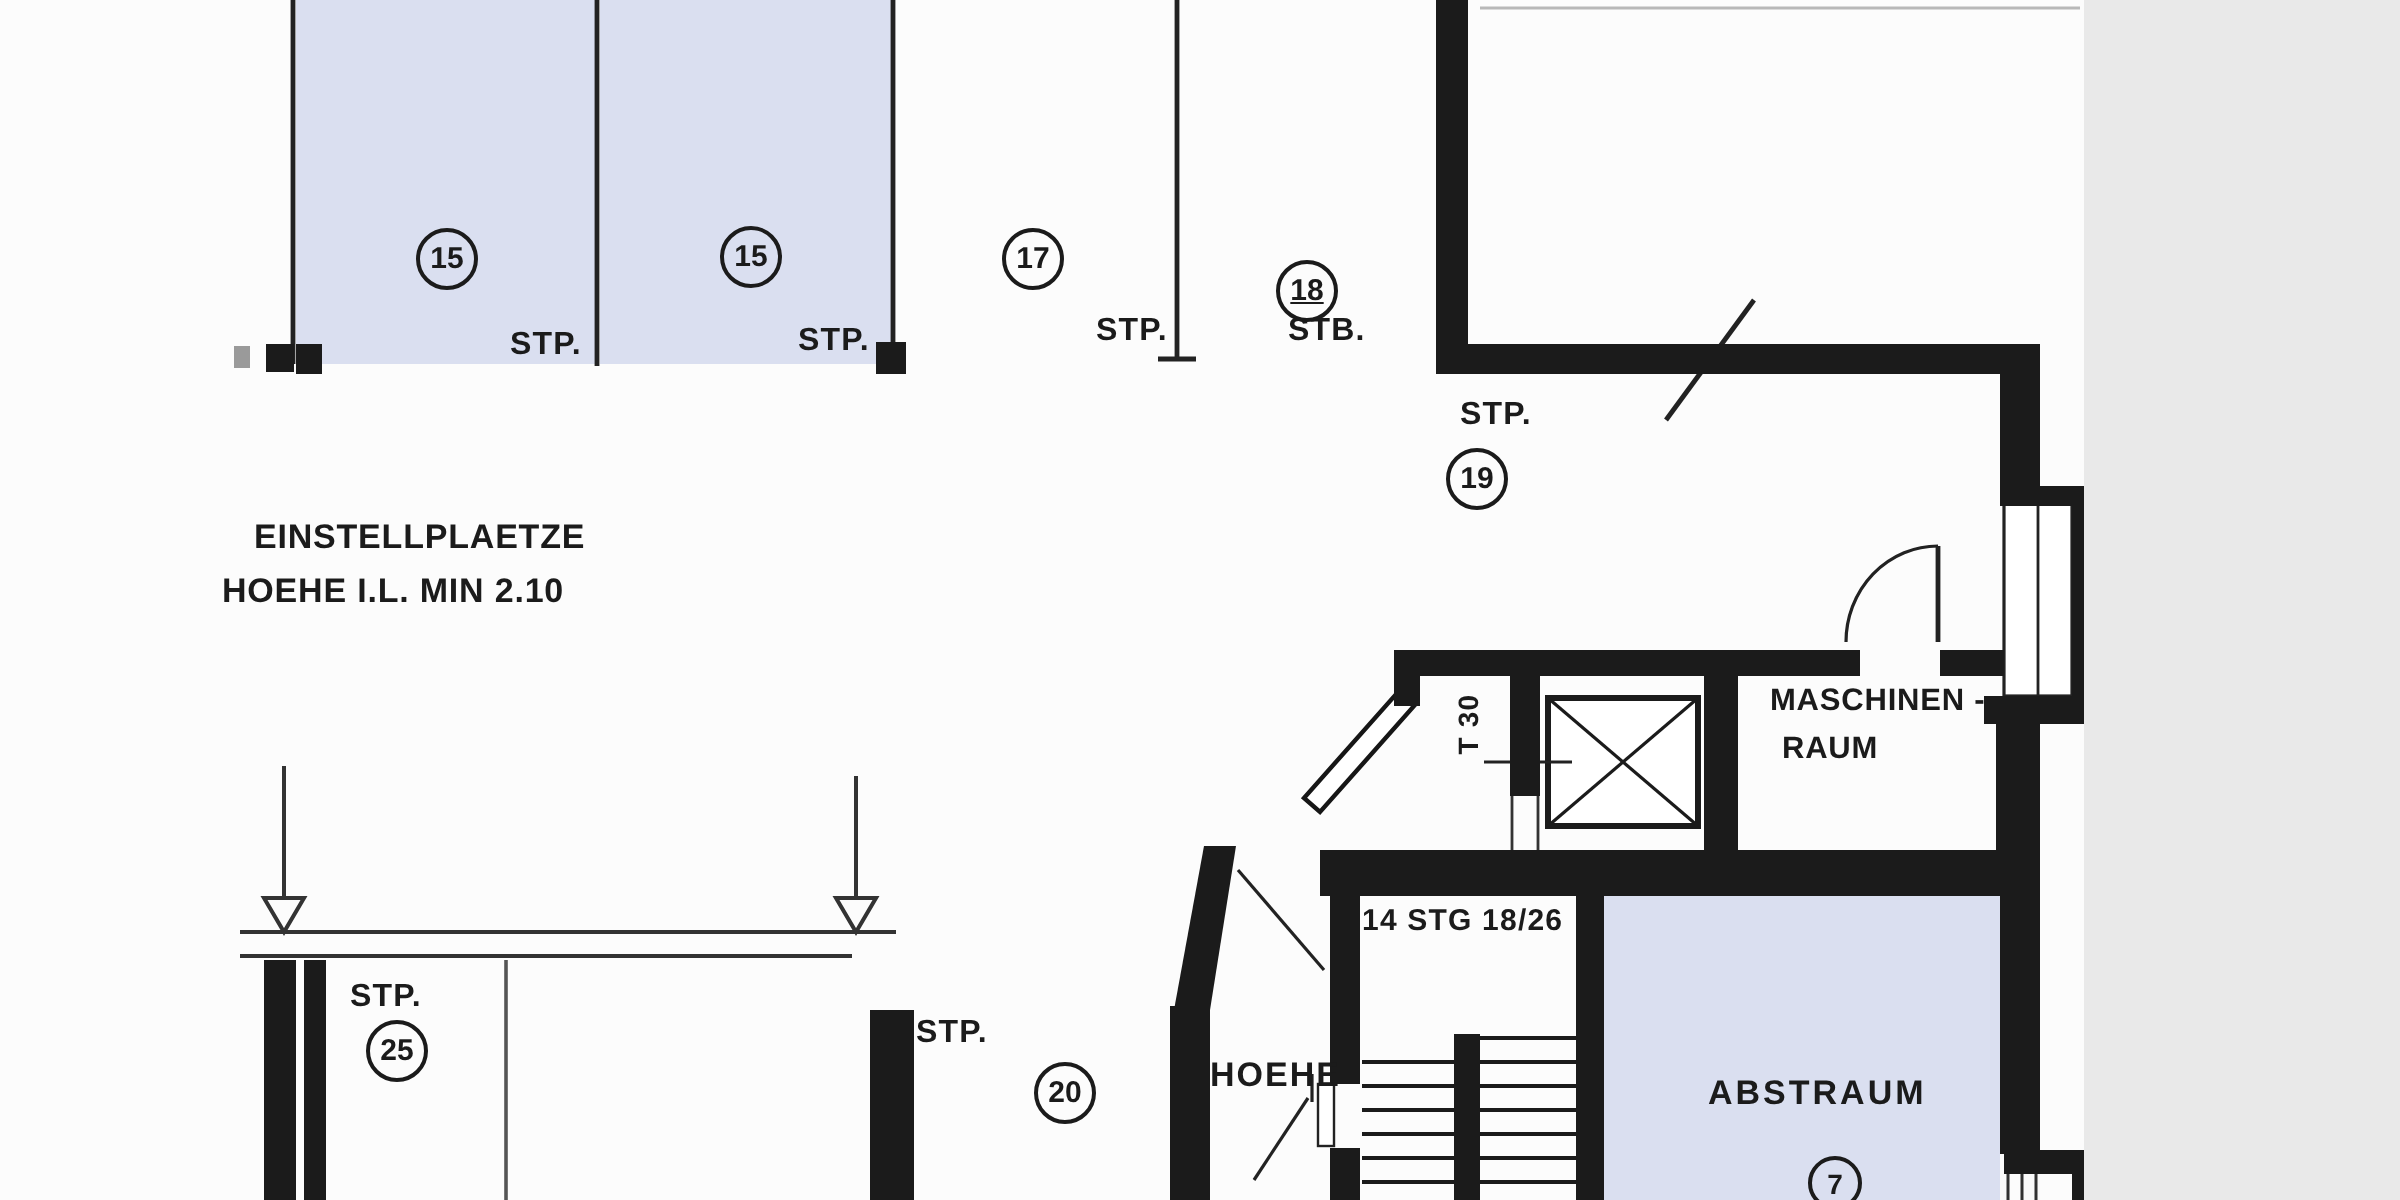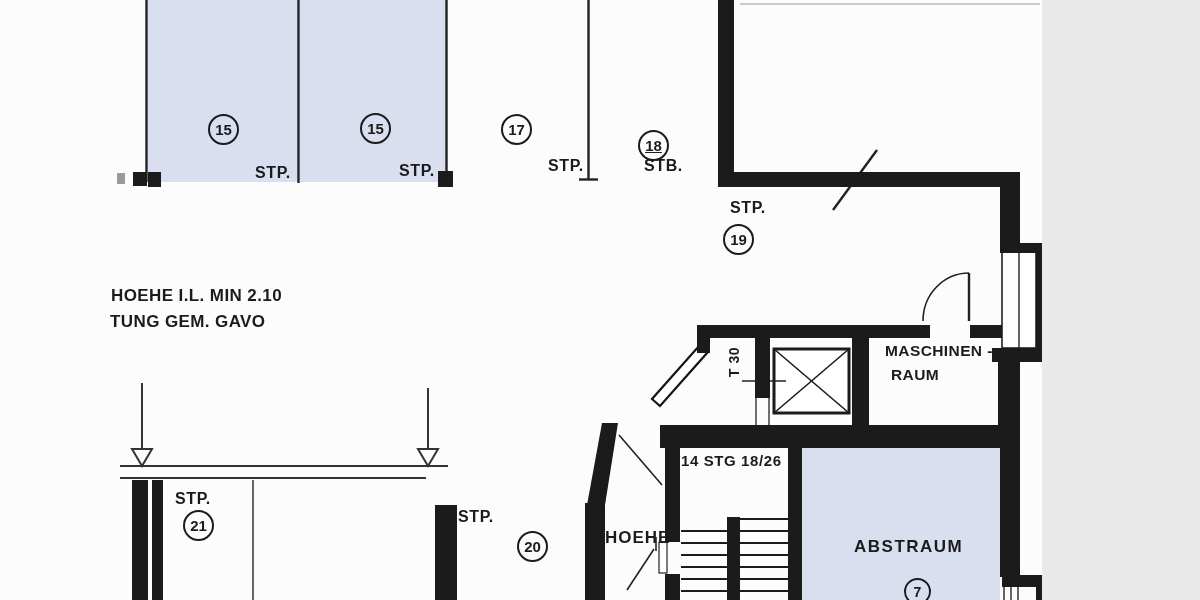--- a/index.html
+++ b/index.html
@@ -165,36 +165,36 @@
   <div class="circ" style="left:638px;top:130px;text-decoration:underline;">
       <span>18</span>
     </div>
   <div class="circ" style="left:723px;top:224px;">
       <span>19</span>
     </div>
   <div class="circ" style="left:517px;top:531px;">
       <span>20</span>
     </div>
   <div class="circ" style="left:183px;top:510px;">
-      <span>21</span>
+      <span>25</span>
     </div>
   <div class="circ small" style="left:904px;top:578px;">
       <span>7</span>
     </div>
 
   <div class="lbl tag" style="left:255px;top:164px;">STP.</div>
   <div class="lbl tag" style="left:399px;top:162px;">STP.</div>
   <div class="lbl tag" style="left:548px;top:157px;">STP.</div>
   <div class="lbl tag" style="left:644px;top:157px;">STB.</div>
   <div class="lbl tag" style="left:730px;top:199px;">STP.</div>
   <div class="lbl tag" style="left:458px;top:508px;">STP.</div>
   <div class="lbl tag" style="left:175px;top:490px;">STP.</div>
 
+  <div class="lbl note" style="left:127px;top:259px;">EINSTELLPLAETZE</div>
   <div class="lbl note" style="left:111px;top:286px;">HOEHE I.L. MIN 2.10</div>
-  <div class="lbl note" style="left:110px;top:312px;">TUNG GEM. GAVO</div>
 
   <div class="lbl room" style="left:885px;top:342px;">MASCHINEN -</div>
   <div class="lbl room" style="left:891px;top:366px;">RAUM</div>
   <div class="lbl big" style="left:854px;top:537px;">ABSTRAUM</div>
   <div class="lbl" style="left:681px;top:452px;font-size:15px;">14 STG 18/26</div>
   <div class="lbl" style="left:605px;top:528px;font-size:17px;letter-spacing:1px;">HOEHE</div>
   <div class="lbl rot" style="left:709px;top:354px;width:50px;font-size:14px;">T 30</div>
 
 </div>
 

